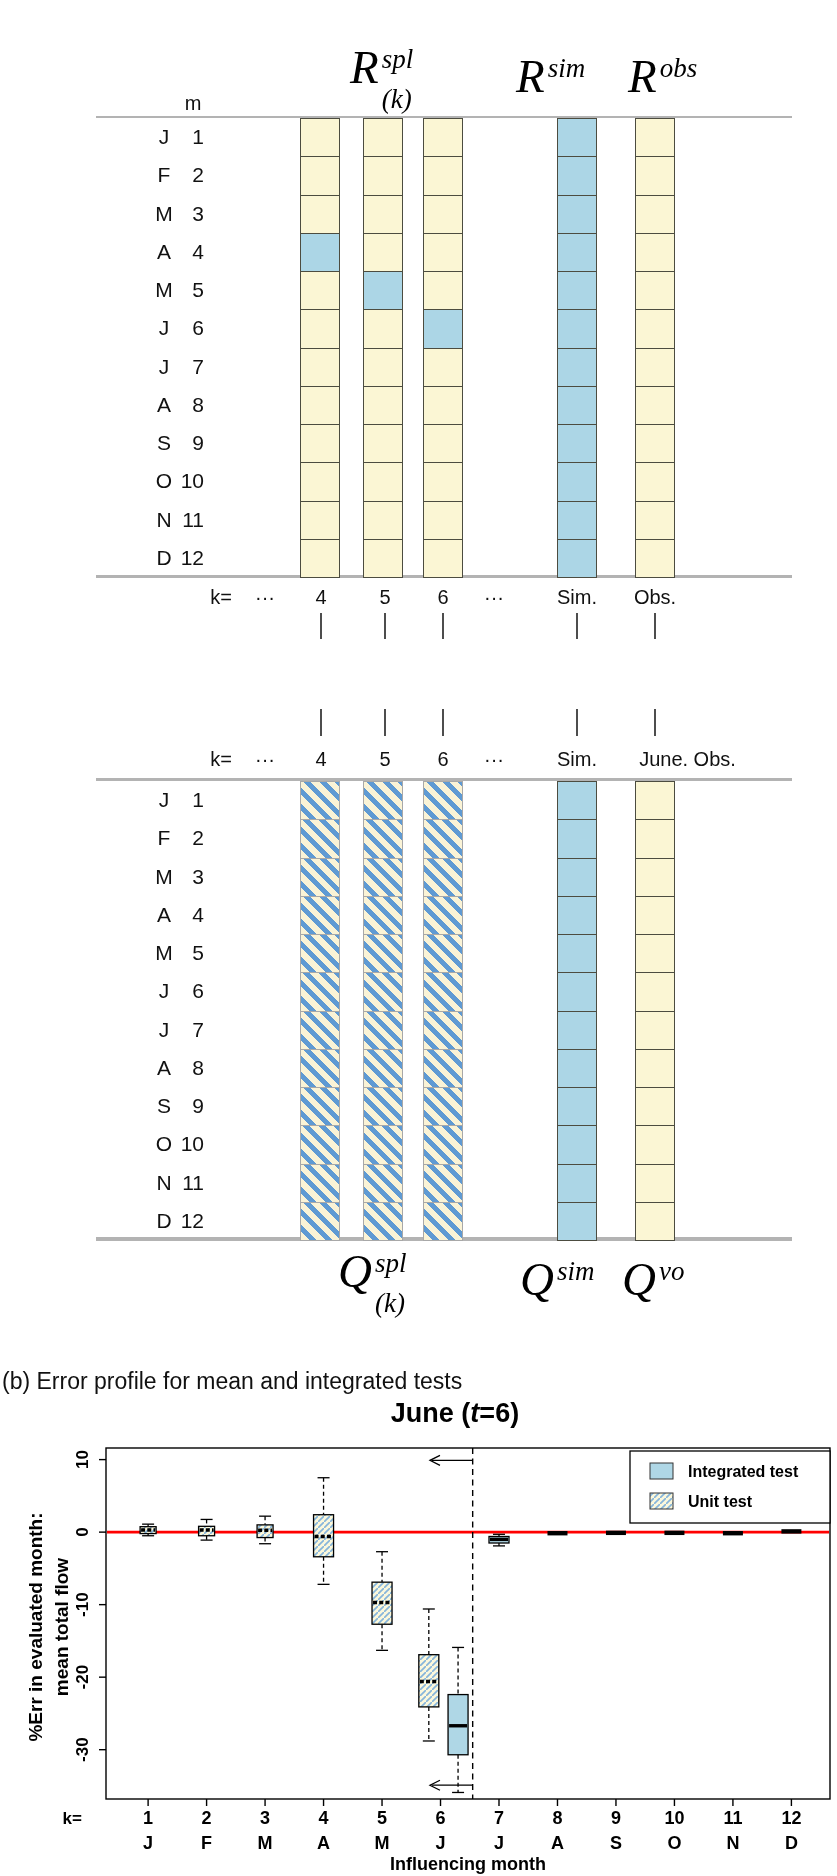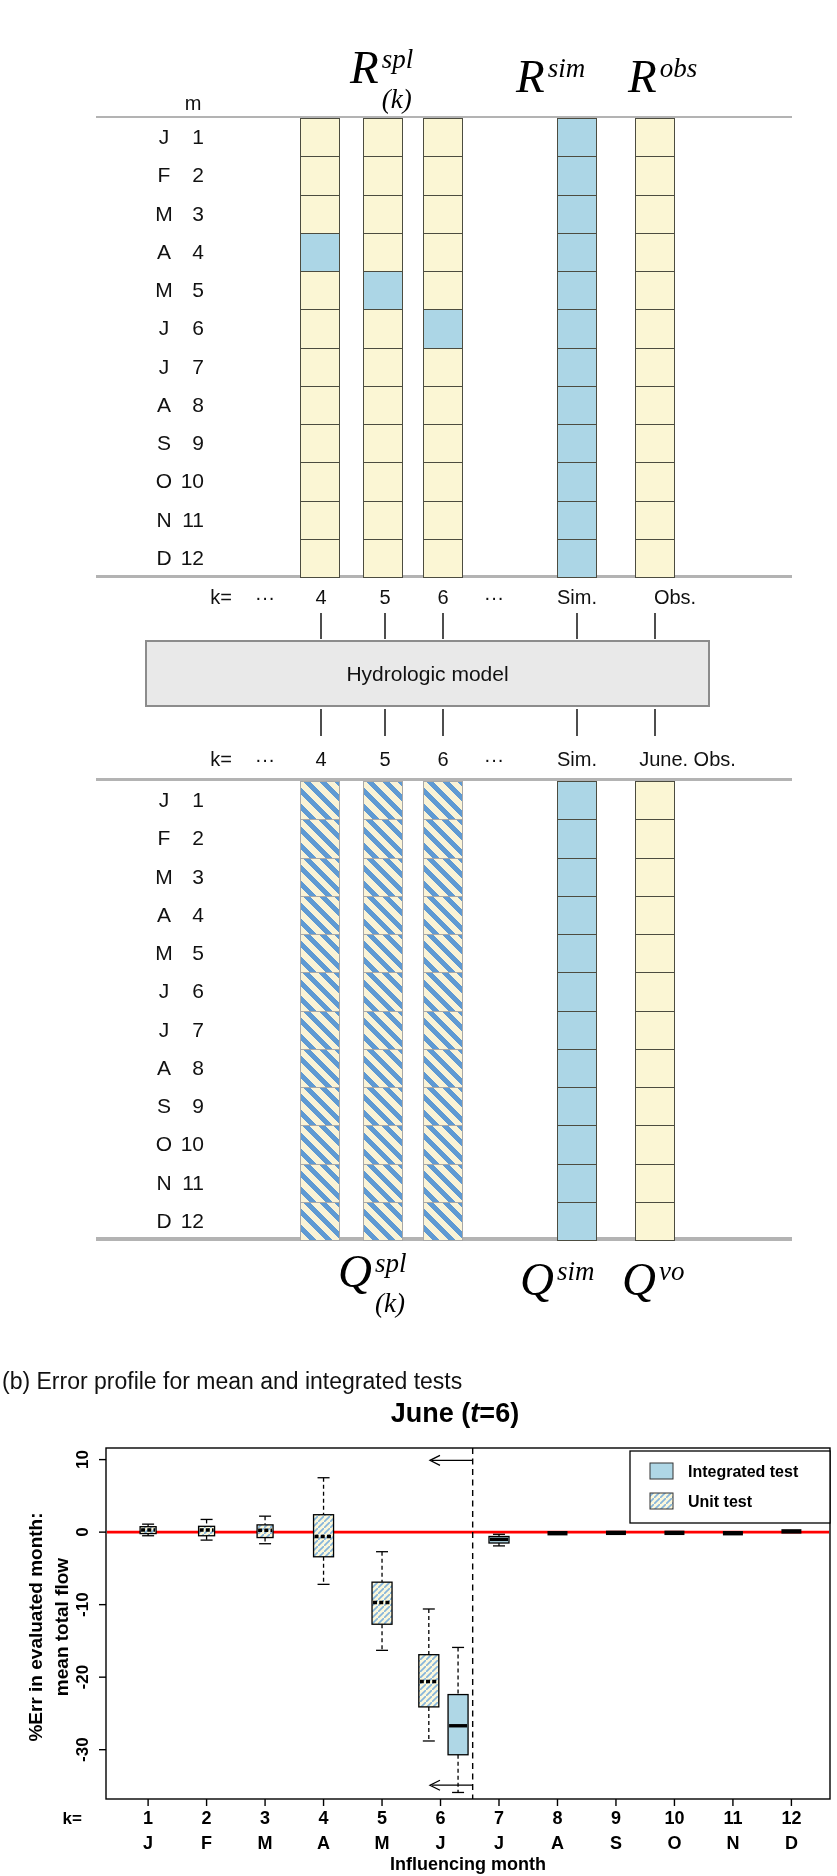--- a/index.html
+++ b/index.html
@@ -56,30 +56,29 @@
   <div class="rule" style="top:1237px;height:4px"></div>
 
   <div>
     <span class="ktext" style="left:190px;top:586px;width:42px;text-align:right">k=</span>
     <span class="ktext" style="left:244px;top:586px;width:42px">···</span>
     <span class="ktext" style="left:303px;top:586px;width:36px">4</span>
     <span class="ktext" style="left:367px;top:586px;width:36px">5</span>
     <span class="ktext" style="left:425px;top:586px;width:36px">6</span>
     <span class="ktext" style="left:474px;top:586px;width:40px">···</span>
     <span class="ktext" style="left:553px;top:586px;width:48px">Sim.</span>
-    <span class="ktext" style="left:648px;top:586px;width:54px">Obs.</span>
+    <span class="ktext" style="left:628px;top:586px;width:54px">Obs.</span>
   </div>
 
   <div class="vline" style="left:320px;top:613px;height:26px"></div>
   <div class="vline" style="left:384px;top:613px;height:26px"></div>
   <div class="vline" style="left:442px;top:613px;height:26px"></div>
   <div class="vline" style="left:576px;top:613px;height:26px"></div>
   <div class="vline" style="left:654px;top:613px;height:26px"></div>
 
-  <div class="model-box">Hydrologic model</div>
 
   <div class="vline" style="left:320px;top:709px;height:27px"></div>
   <div class="vline" style="left:384px;top:709px;height:27px"></div>
   <div class="vline" style="left:442px;top:709px;height:27px"></div>
   <div class="vline" style="left:576px;top:709px;height:27px"></div>
   <div class="vline" style="left:654px;top:709px;height:27px"></div>
 
   <div>
     <span class="ktext" style="left:190px;top:748px;width:42px;text-align:right">k=</span>
     <span class="ktext" style="left:244px;top:748px;width:42px">···</span>

